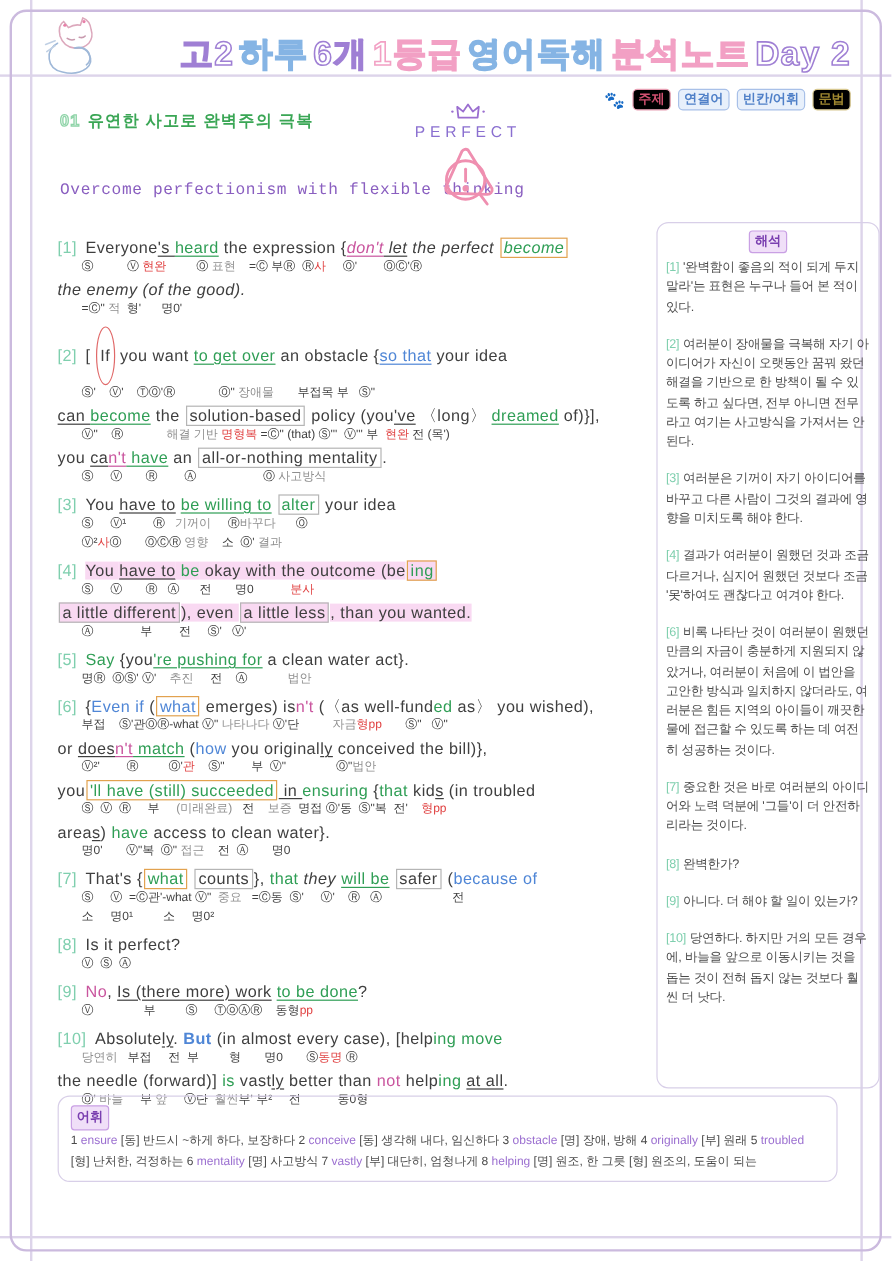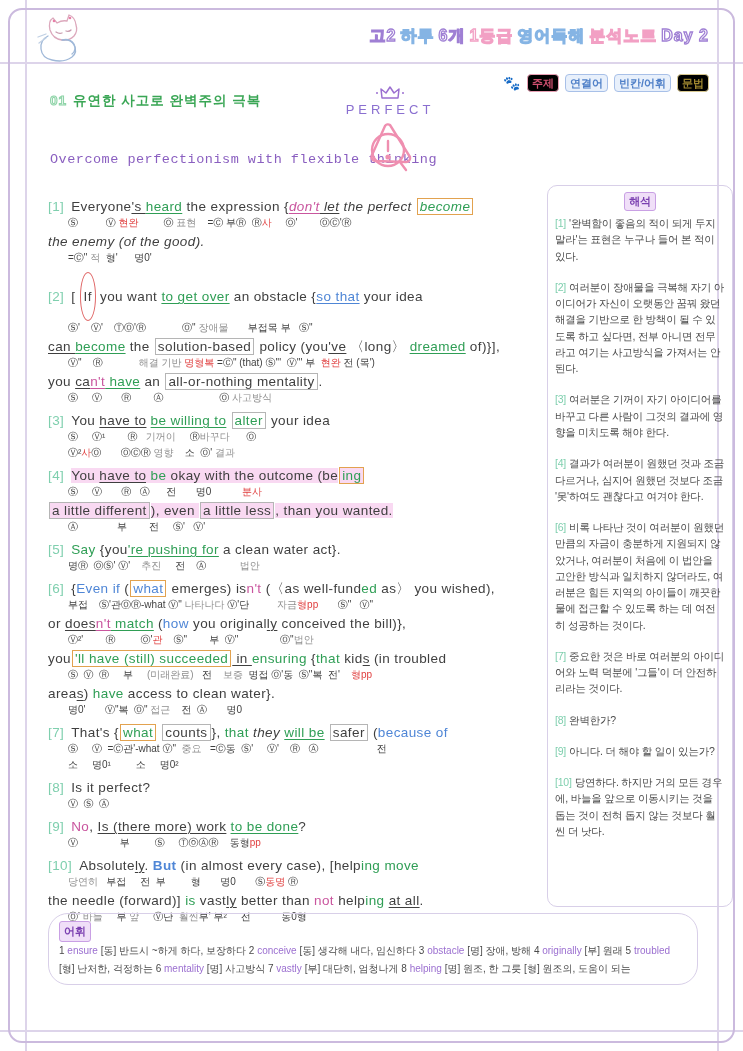--- a/index.html
+++ b/index.html
@@ -3,21 +3,21 @@
 <meta charset="utf-8">
 <style>
   html,body{margin:0;padding:0;}
   body{width:743px;height:1051px;position:relative;background:#fff;
        font-family:"Liberation Sans",sans-serif;overflow:hidden;color:#3f3f3f;}
   .page-border{position:absolute;inset:8px;border:2px solid #cbbade;border-radius:14px;pointer-events:none;}
   .vline{position:absolute;top:0;bottom:0;width:2px;background:#ddd4ea;}
   .hline{position:absolute;left:0;right:0;height:2px;background:#ddd4ea;}
 
   
-  .header-title{position:absolute;top:26px;right:34px;font-size:16px;font-weight:bold;letter-spacing:1px;white-space:nowrap;}
+  .header-title{position:absolute;top:26px;right:34px;font-size:28px;font-weight:bold;letter-spacing:1px;white-space:nowrap;}
   .tw{color:#fff;-webkit-text-stroke:1.3px #9f7fd4;margin-left:4px;}
   .tw.purple{-webkit-text-stroke-color:#9f7fd4;}
   .tw.blue{-webkit-text-stroke-color:#85b4e4;}
   .tw.pink{-webkit-text-stroke-color:#f2a0c4;}
   .badge-row{position:absolute;top:74px;right:34px;display:flex;gap:6px;align-items:center;font-size:11px;font-weight:bold;}
   .paw{color:#e89090;font-size:14px;}
   .badge{border:1px solid;border-radius:4px;padding:0 4px;line-height:16px;}
   .badge.red{color:#d05070;background:#000000;border-color:#e8a0b4;}
   .badge.blue{color:#5080c8;background:#e8f0fb;border-color:#a8c0e8;}
   .badge.tan{color:#a08830;background:#000000;border-color:#d8c890;}
@@ -50,21 +50,21 @@
   .sidebar{position:absolute;left:531px;top:185px;width:186px;height:722px;border:1.5px solid #d8cfe8;
            border-radius:10px;padding:6px 7px;box-sizing:border-box;font-size:10.5px;line-height:1.55;
            color:#4a4a4a;letter-spacing:-.2px;overflow:hidden;margin-left:16px;}
   .sidebar-title{text-align:center;margin-bottom:4px;}
   .badge-purple{display:inline-block;background:#f0dff8;border:1px solid #c9a0e4;color:#7a3fb0;
                 font-weight:bold;font-size:11px;padding:0 4px;border-radius:3px;}
   .trans-item{margin-bottom:15px;}
   .trans-num{color:#7fcfae;margin-right:3px;}
 
   
-  .vocab{position:absolute;left:48px;top:913px;width:650px;border:1.5px solid #d8cfe8;border-radius:20px;
+  .vocab{position:absolute;left:48px;top:913px;width:650px;border:1.5px solid #d8cfe8;border-radius:10px;
          padding:7px 10px;box-sizing:border-box;font-size:10px;line-height:1.75;color:#4a4a4a;}
   .vocab-word{color:#9b6fd0;}
   .cat{position:absolute;left:28px;top:12px;}
 </style>
 </head>
 <body>
 
 <div class="vline" style="left:25px"></div>
 <div class="vline" style="right:24px"></div>
 <div class="hline" style="top:62px"></div>

